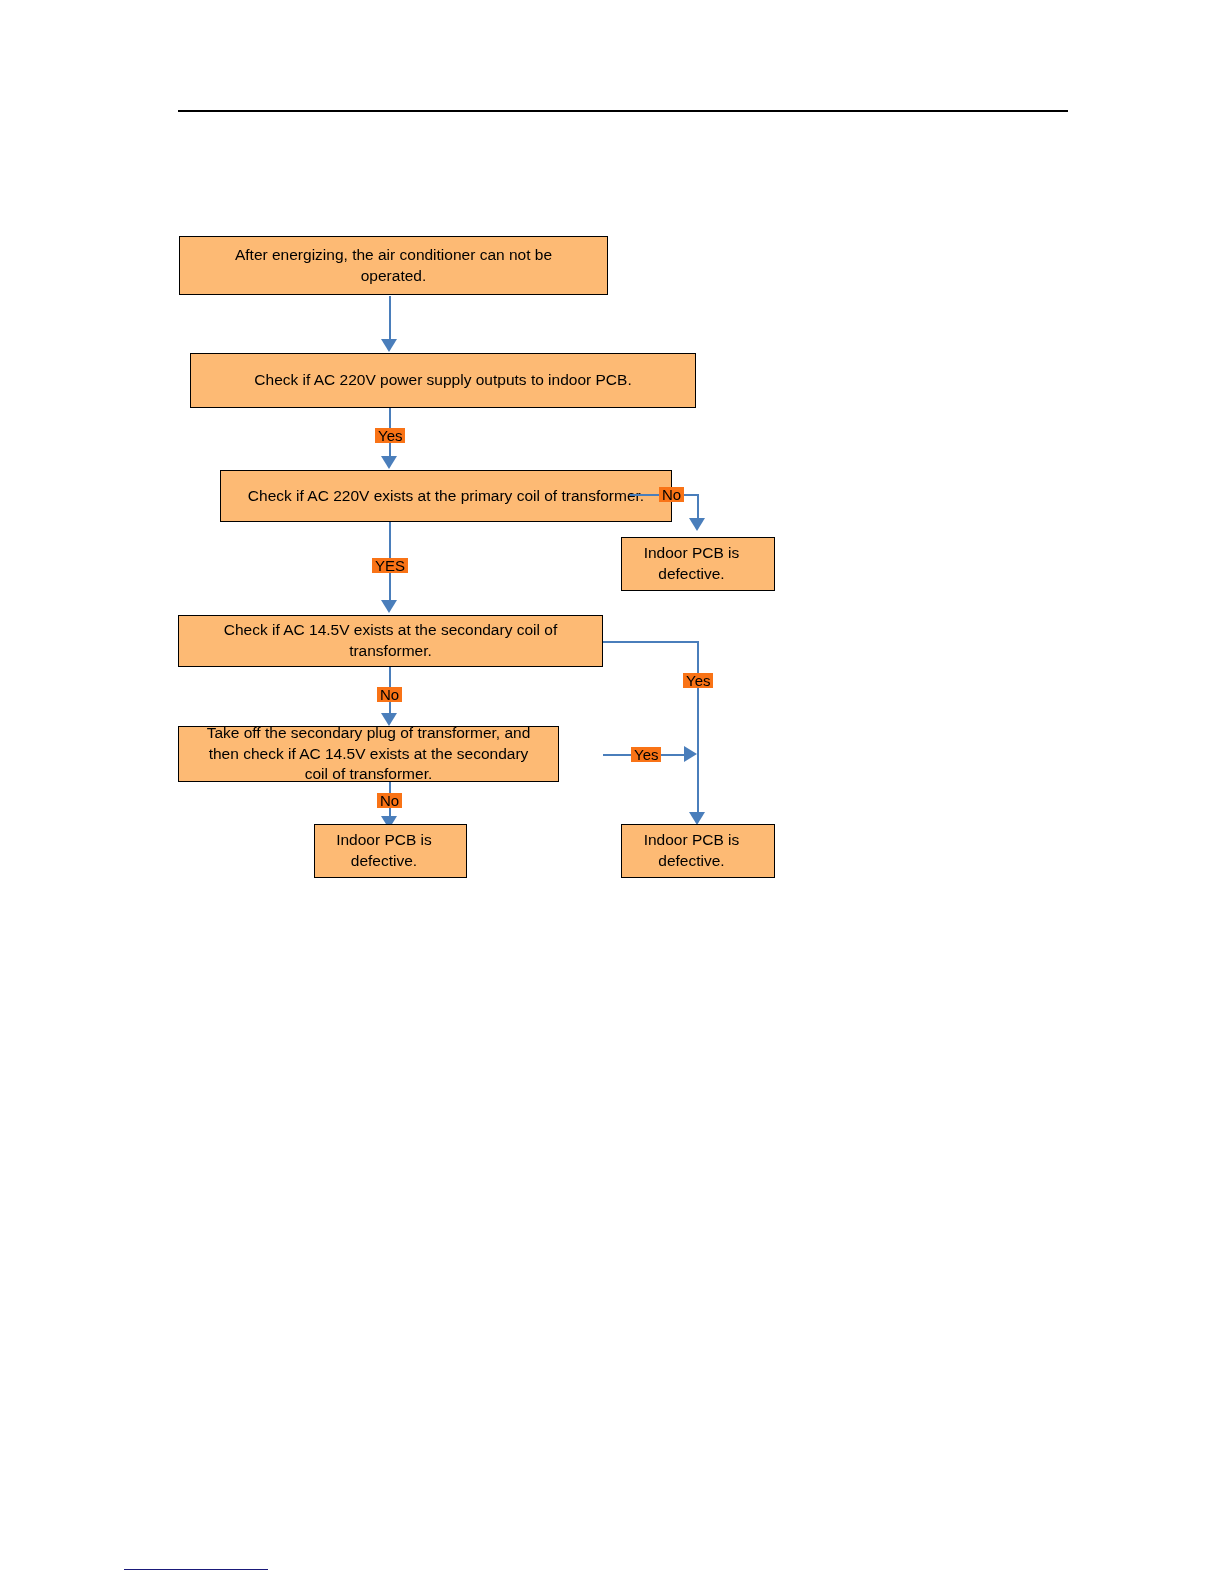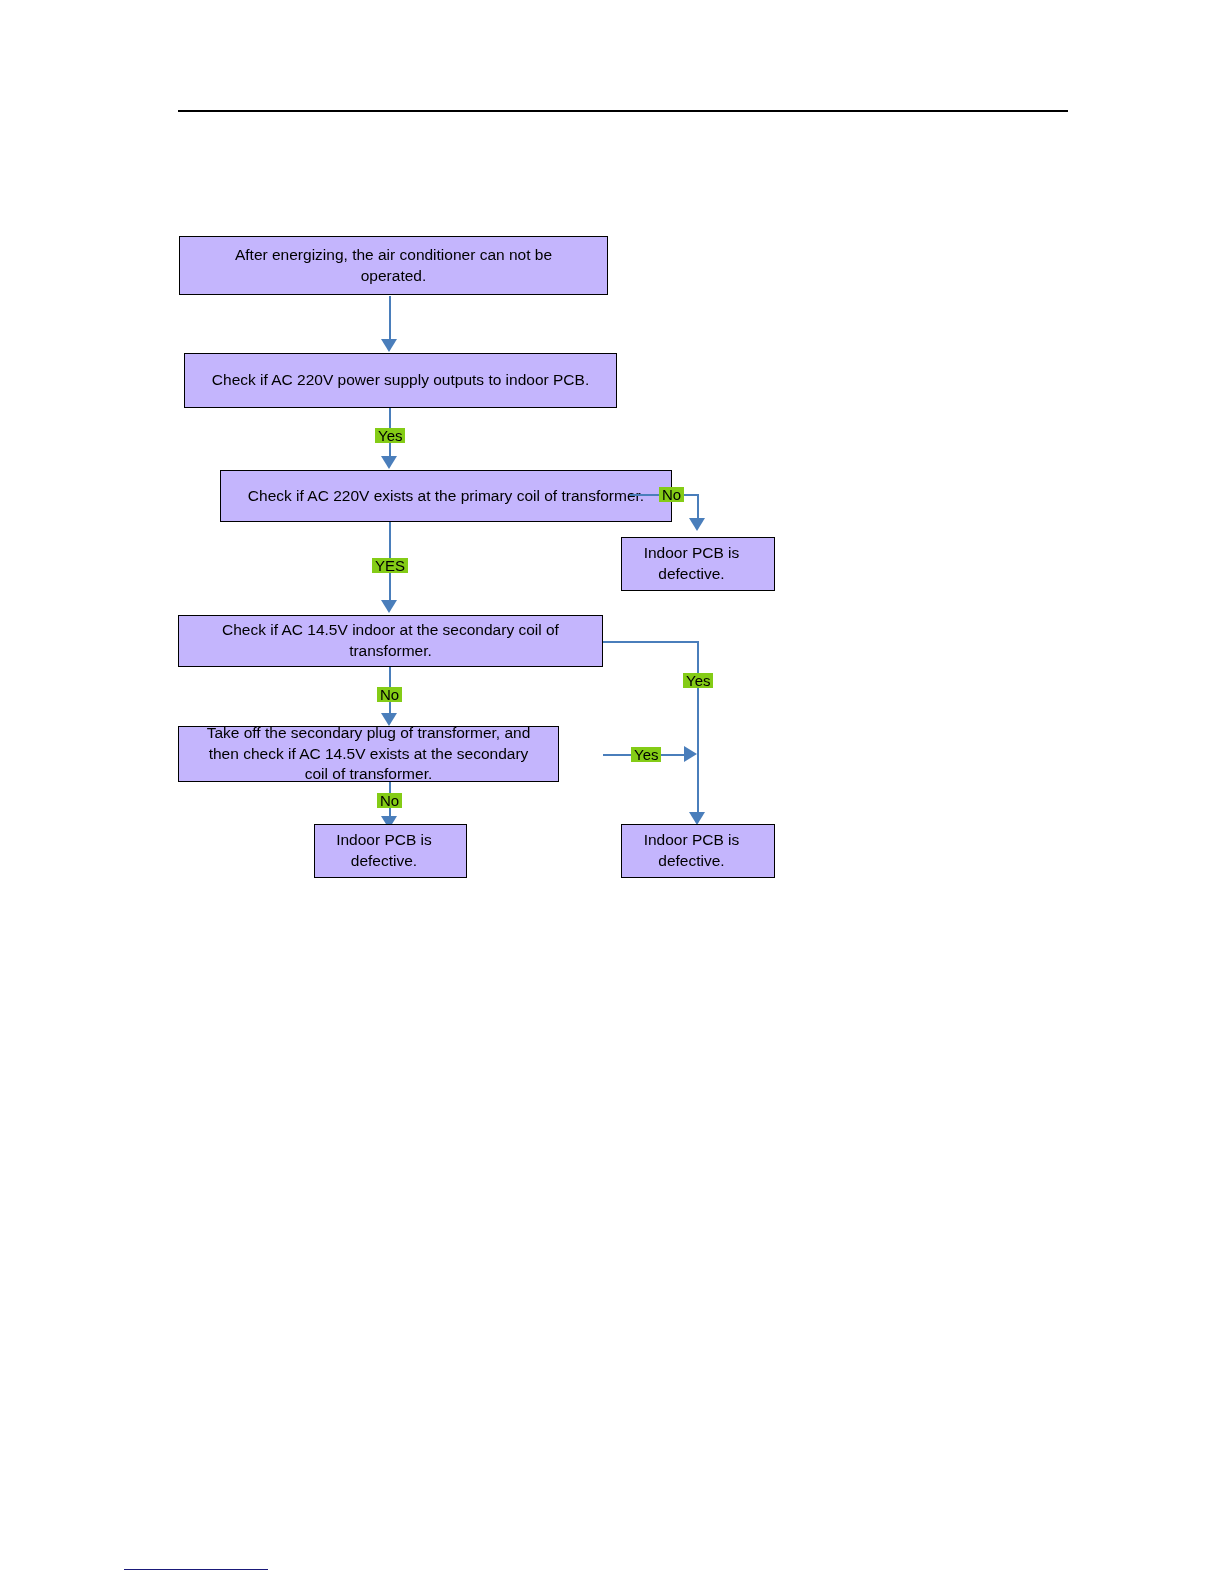--- a/index.html
+++ b/index.html
@@ -37,21 +37,21 @@
     top: 1569px;
     width: 144px;
     height: 0;
     border-top: 1.6px solid #1a1a7a;
   }
 
   
   .node {
     position: absolute;
     box-sizing: border-box;
-    background: #c4b5fd;
+    background: #fdba74;
     border: 1.6px solid #000000;
     display: flex;
     align-items: center;
     justify-content: center;
     text-align: center;
     font-size: 15.5px;
     line-height: 1.35;
     color: #000000;
     padding: 2px 25px;
   }
@@ -89,60 +89,60 @@
     border-top: 8px solid transparent;
     border-bottom: 8px solid transparent;
     border-left: 13px solid #4a7ebb;
   }
 
   
   .edge-label {
     position: absolute;
     font-size: 15px;
     color: #000000;
-    background: #84cc16;
+    background: #f97316;
     padding: 0 3px;
     white-space: nowrap;
     line-height: 1;
   }
 </style>
 </head>
 <body>
 
 <div id="page">
 
   <div class="header-rule"></div>
 
   <div>
 
     <div class="node" style="left:179px; top:236px; width:429px; height:59px;">After energizing, the air conditioner can not be operated.</div>
 
     <div class="vline" style="left:389px; top:296px; height:45px;"></div>
     <div class="arrow-down" style="left:381px; top:339px;"></div>
 
-    <div class="node" style="left:184px; top:353px; width:433px; height:55px;">Check if AC 220V power supply outputs to indoor PCB.</div>
+    <div class="node" style="left:190px; top:353px; width:506px; height:55px;">Check if AC 220V power supply outputs to indoor PCB.</div>
 
     <div class="vline" style="left:389px; top:408px; height:54px;"></div>
     <div class="arrow-down" style="left:381px; top:456px;"></div>
     <div class="edge-label" style="left:375px; top:428px;">Yes</div>
 
     <div class="node" style="left:178px; top:470px; width:452px; height:52px;margin-left:42px;">Check if AC 220V exists at the primary coil of transformer.</div>
 
     <div class="hline" style="left:630px; top:494px; width:68px;"></div>
     <div class="vline" style="left:697px; top:494px; height:28px;"></div>
     <div class="arrow-down" style="left:689px; top:518px;"></div>
     <div class="edge-label" style="left:659px; top:487px;">No</div>
 
     <div class="node left-align-text" style="left:621px; top:537px; width:154px; height:54px;">Indoor PCB is defective.</div>
 
     <div class="vline" style="left:389px; top:522px; height:82px;"></div>
     <div class="arrow-down" style="left:381px; top:600px;"></div>
     <div class="edge-label" style="left:372px; top:558px;">YES</div>
 
-    <div class="node" style="left:178px; top:615px; width:425px; height:52px;">Check if AC 14.5V indoor at the secondary coil of transformer.</div>
+    <div class="node" style="left:178px; top:615px; width:425px; height:52px;">Check if AC 14.5V exists at the secondary coil of transformer.</div>
 
     <div class="hline" style="left:603px; top:641px; width:96px;"></div>
     <div class="vline" style="left:697px; top:641px; height:177px;"></div>
     <div class="arrow-down" style="left:689px; top:812px;"></div>
     <div class="edge-label" style="left:683px; top:673px;">Yes</div>
 
     <div class="vline" style="left:389px; top:667px; height:51px;"></div>
     <div class="arrow-down" style="left:381px; top:713px;"></div>
     <div class="edge-label" style="left:377px; top:687px;">No</div>
 

